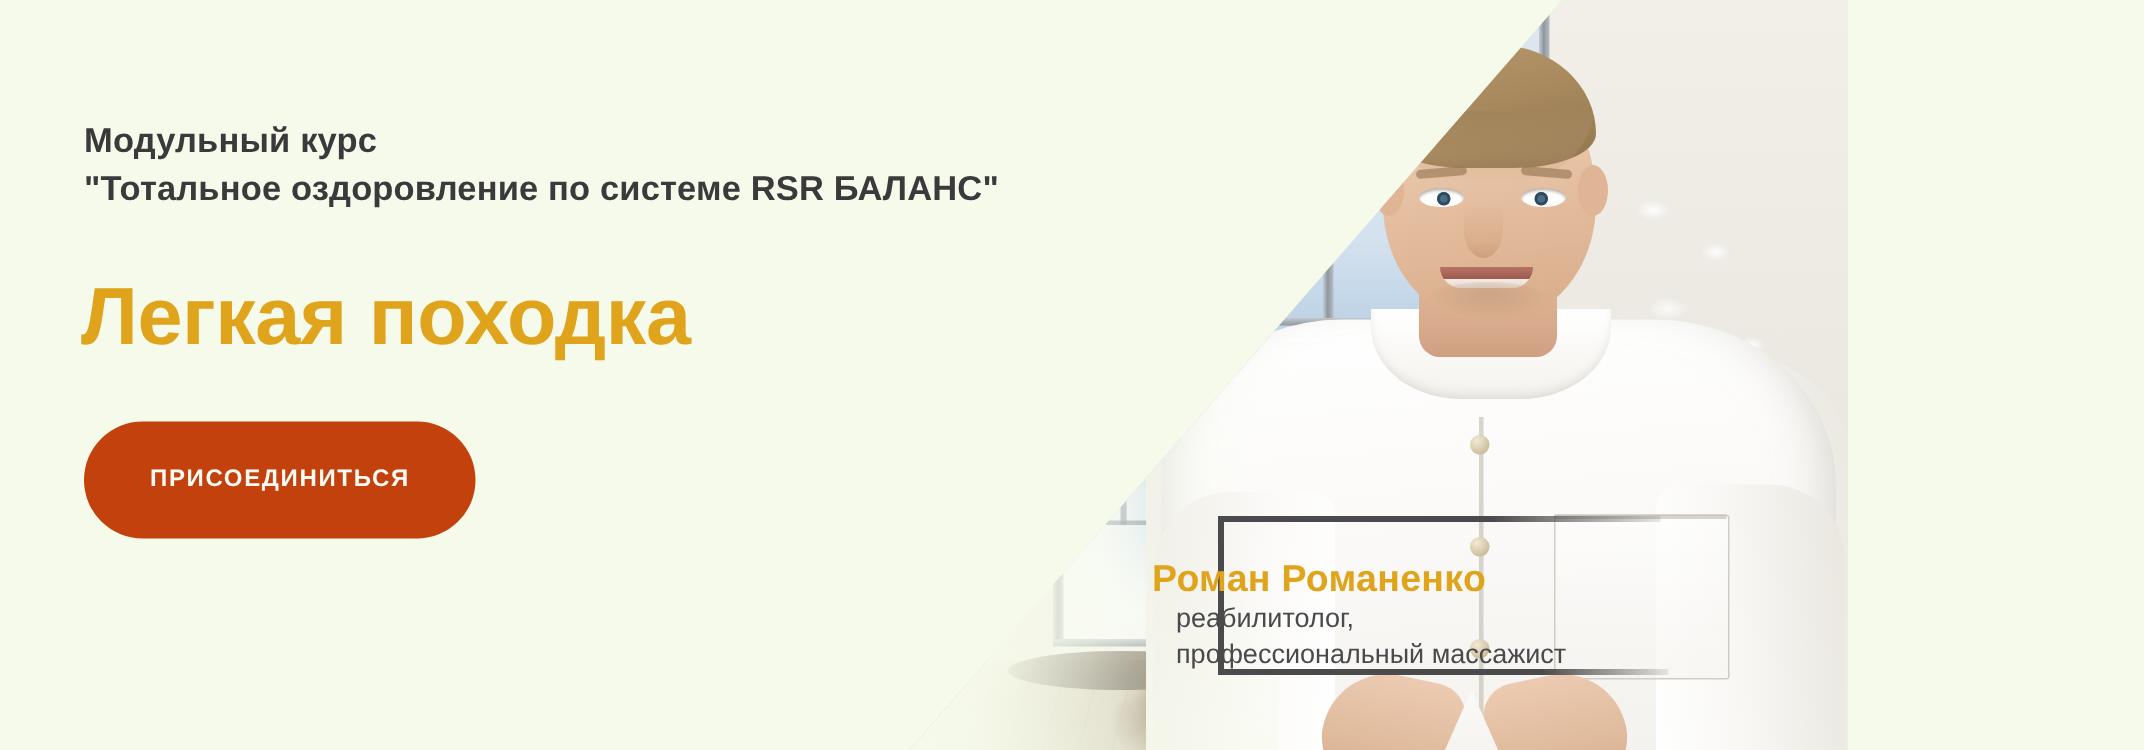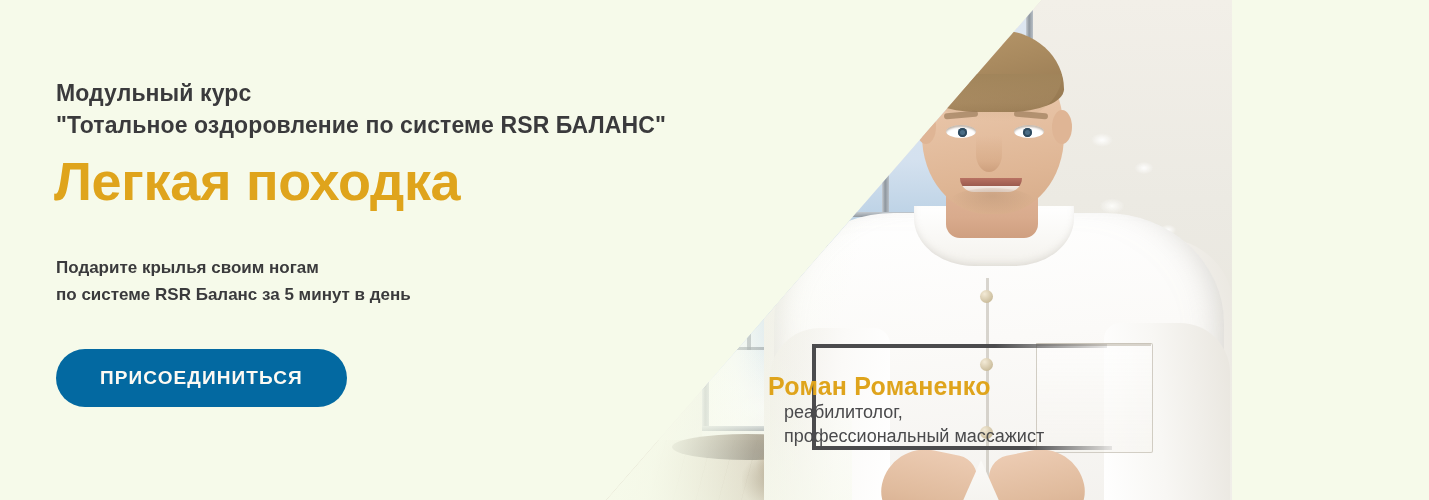--- a/index.html
+++ b/index.html
@@ -416,40 +416,40 @@
     letter-spacing: .1px;
     white-space: pre-line;
     margin: 0;
   }
   .headline {
     color: #dfa41c;
     font-size: 54px;
     font-weight: bold;
     line-height: 1.05;
     letter-spacing: -.3px;
-    margin: 12px 0 0 -2px;
+    margin: 42px 0 0 -2px;
   }
   .subtext {
     color: #3a3a3c;
     font-size: 17px;
     font-weight: bold;
     line-height: 1.55;
     white-space: pre-line;
     margin: 45px 0 0 0;
   }
   .cta {
     display: inline-block;
     margin-top: 41px;
-    padding: 18px 44px;
+    padding: 30px 44px;
     border: none;
     border-radius: 40px;
-    background: #0369a1;
+    background: #c2410c;
     color: #fdfaf3;
     font-family: "Liberation Sans", "DejaVu Sans", sans-serif;
-    font-size: 19px;
+    font-size: 16px;
     font-weight: bold;
     letter-spacing: 1.1px;
     cursor: pointer;
   }
 
   
   .namecard {
     position: absolute;
     left: 768px;
     top: 344px;
@@ -572,22 +572,20 @@
       <div class="photo-bottom-fade"></div>
     </div>
   </div>
 
   <div class="content">
     <p class="eyebrow">Модульный курс
 "Тотальное оздоровление по системе RSR БАЛАНС"</p>
 
     <h1 class="headline">Легкая походка</h1>
 
-    <p class="subtext">Подарите крылья своим ногам
-по системе RSR Баланс за 5 минут в день</p>
 
     <button class="cta">ПРИСОЕДИНИТЬСЯ</button>
   </div>
 
   <div class="namecard">
     <div class="frame">
       <div class="frame-line frame-left"></div>
       <div class="frame-line frame-top"></div>
       <div class="frame-line frame-bottom"></div>
     </div>

